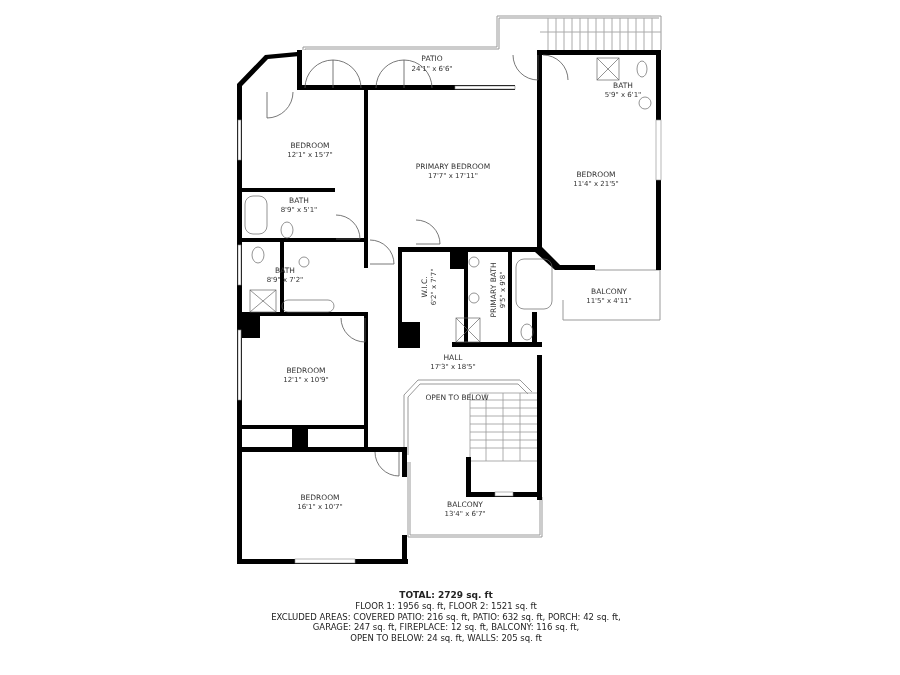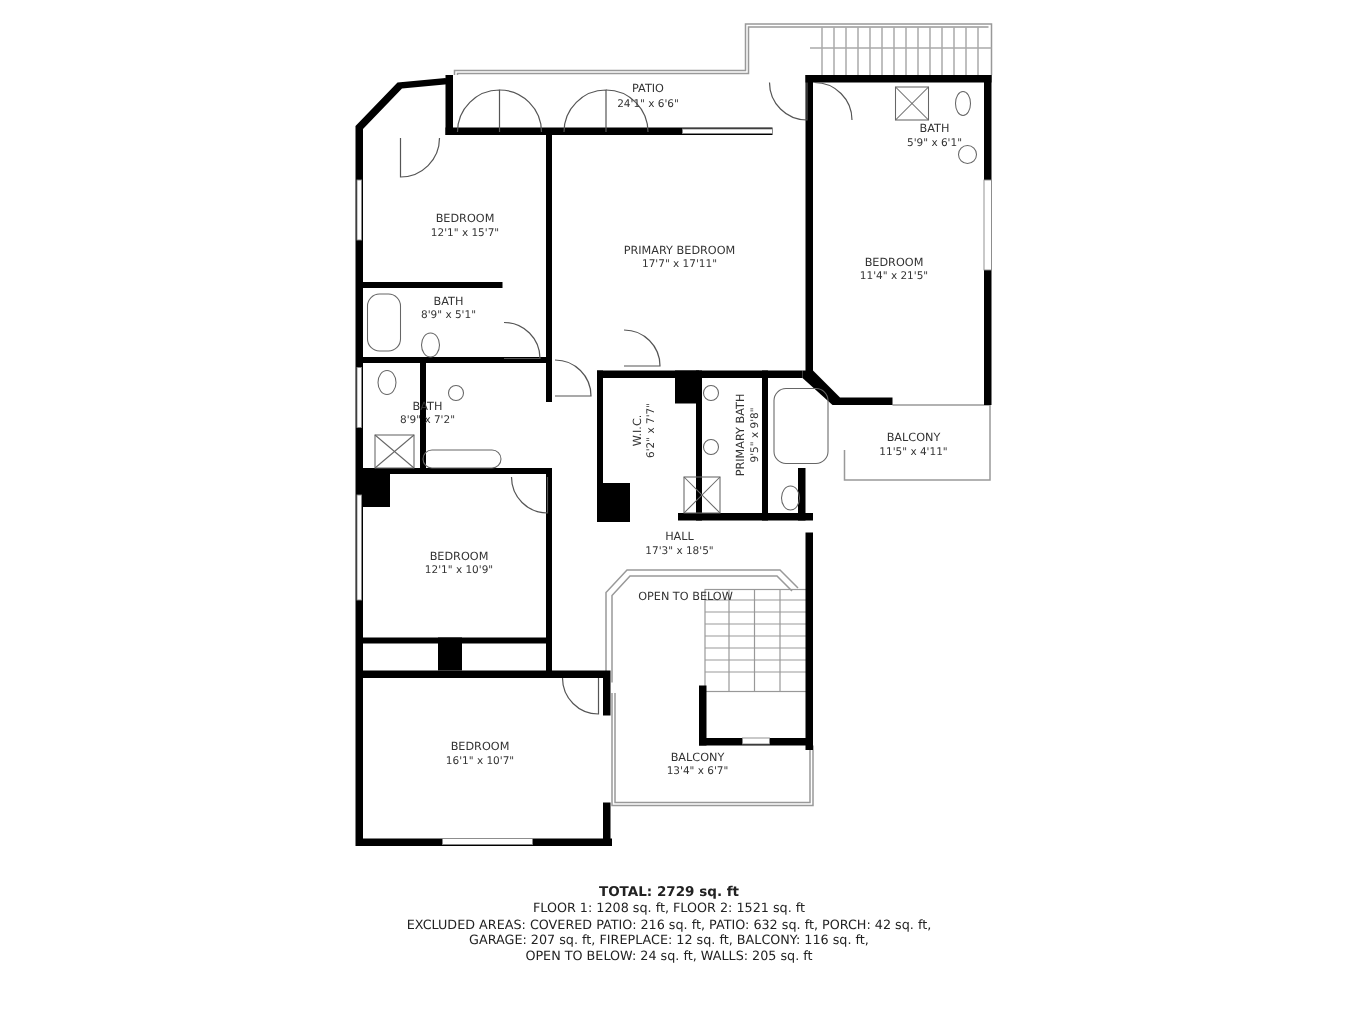--- a/index.html
+++ b/index.html
@@ -203,17 +203,17 @@
     <text class="room-label" x="320" y="500">BEDROOM</text>
     <text class="room-dim" x="320" y="509">16'1" x 10'7"</text>
 
     <text class="room-label" x="465" y="507">BALCONY</text>
     <text class="room-dim" x="465" y="516">13'4" x 6'7"</text>
   </g>
 </svg>
 
 <div class="summary">
   <div class="total">TOTAL: 2729 sq. ft</div>
-  <div class="line">FLOOR 1: 1208 sq. ft, FLOOR 2: 1521 sq. ft</div>
+  <div class="line">FLOOR 1: 1956 sq. ft, FLOOR 2: 1521 sq. ft</div>
   <div class="line">EXCLUDED AREAS: COVERED PATIO: 216 sq. ft, PATIO: 632 sq. ft, PORCH: 42 sq. ft,</div>
-  <div class="line">GARAGE: 207 sq. ft, FIREPLACE: 12 sq. ft, BALCONY: 116 sq. ft,</div>
+  <div class="line">GARAGE: 247 sq. ft, FIREPLACE: 12 sq. ft, BALCONY: 116 sq. ft,</div>
   <div class="line">OPEN TO BELOW: 24 sq. ft, WALLS: 205 sq. ft</div>
 </div>
 
 </body></html>

